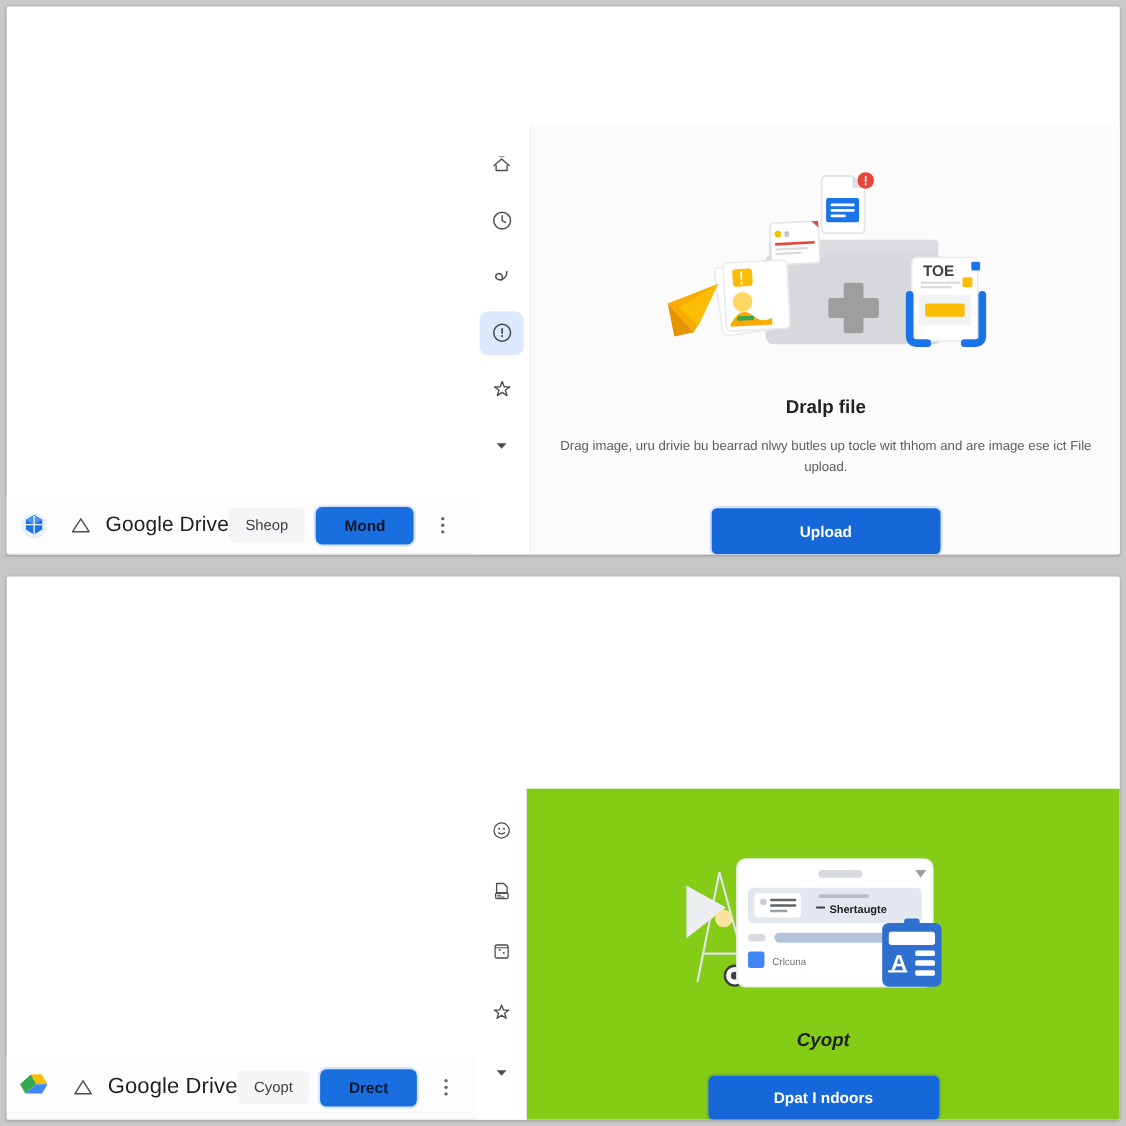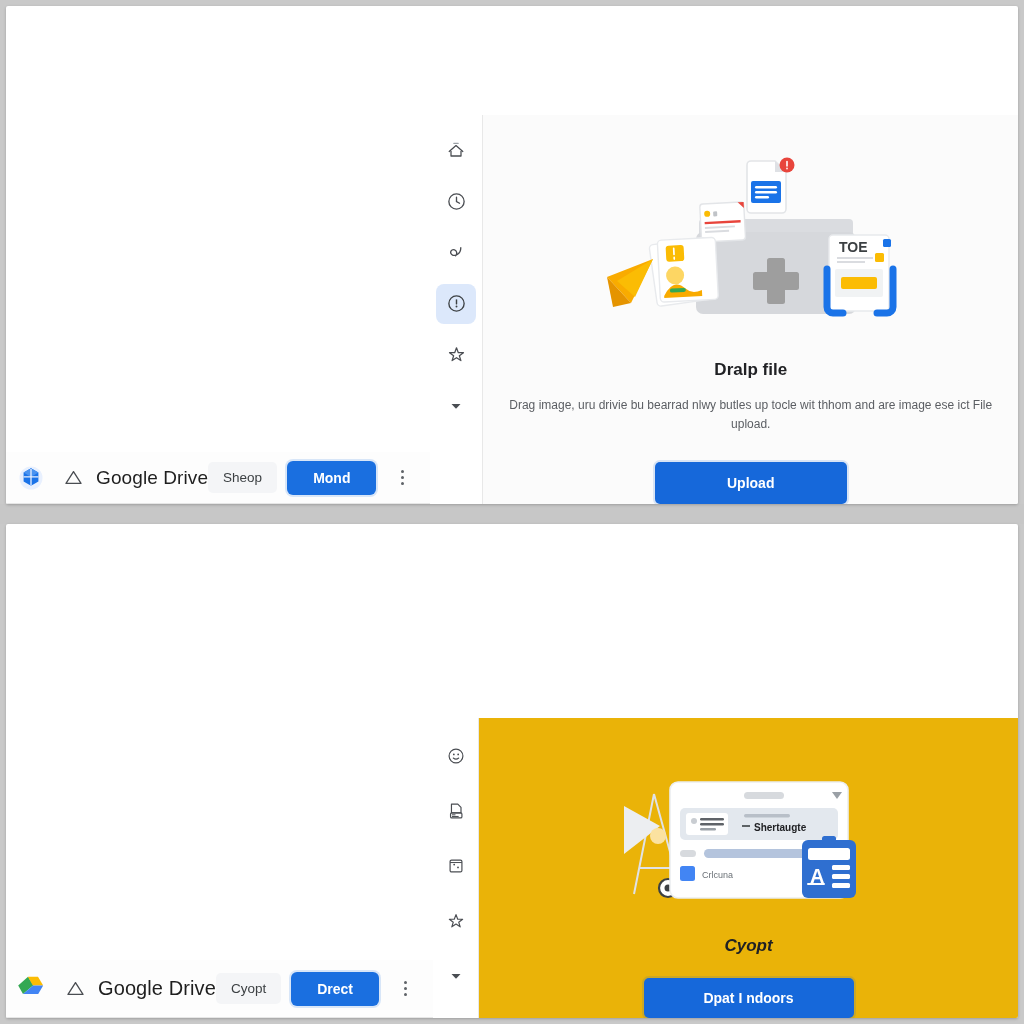--- a/index.html
+++ b/index.html
@@ -90,21 +90,21 @@
     padding: 8px 15px;
     margin-right: 10px;
     cursor: pointer;
     font-family: inherit;
     white-space: nowrap;
   }
 
   .btn-primary-sm {
     font-size: 14px;
     font-weight: bold;
-    color: #ffffff;
+    color: #0f172a;
     background: #1a6fe0;
     border: none;
     border-radius: 6px;
     padding: 9px 26px;
     cursor: pointer;
     font-family: inherit;
     white-space: nowrap;
     box-shadow: 0 0 0 2px rgba(26,111,224,0.16);
   }
 
@@ -148,21 +148,21 @@
   .stage {
     flex: 1 1 auto;
     background: #fbfbfb;
     display: flex;
     flex-direction: column;
     align-items: center;
     min-width: 0;
     overflow: hidden;
   }
   .window--one .stage { padding-top: 42px; }
-  .window--two .stage { padding-top: 58px; background: #eab308; }
+  .window--two .stage { padding-top: 58px; background: #84cc16; }
 
   .art { margin-bottom: 14px; position: relative; }
 
   .headline {
     font-size: 17px;
     font-weight: bold;
     color: #202124;
     text-align: center;
     margin-bottom: 16px;
   }
@@ -179,21 +179,21 @@
   .window--two .subtext { max-width: 470px; margin-bottom: 36px; }
 
   .btn-cta {
     font-size: 14px;
     font-weight: bold;
     color: #ffffff;
     background: #1668da;
     border: none;
     border-radius: 5px;
     padding: 13px 0;
-    width: 192px;
+    width: 208px;
     text-align: center;
     cursor: pointer;
     font-family: inherit;
     box-shadow: 0 0 0 2px rgba(22,104,218,0.15);
   }
   .window--two .btn-cta { width: 210px; padding: 12px 0; }
 </style>
 </head>
 <body>
 

